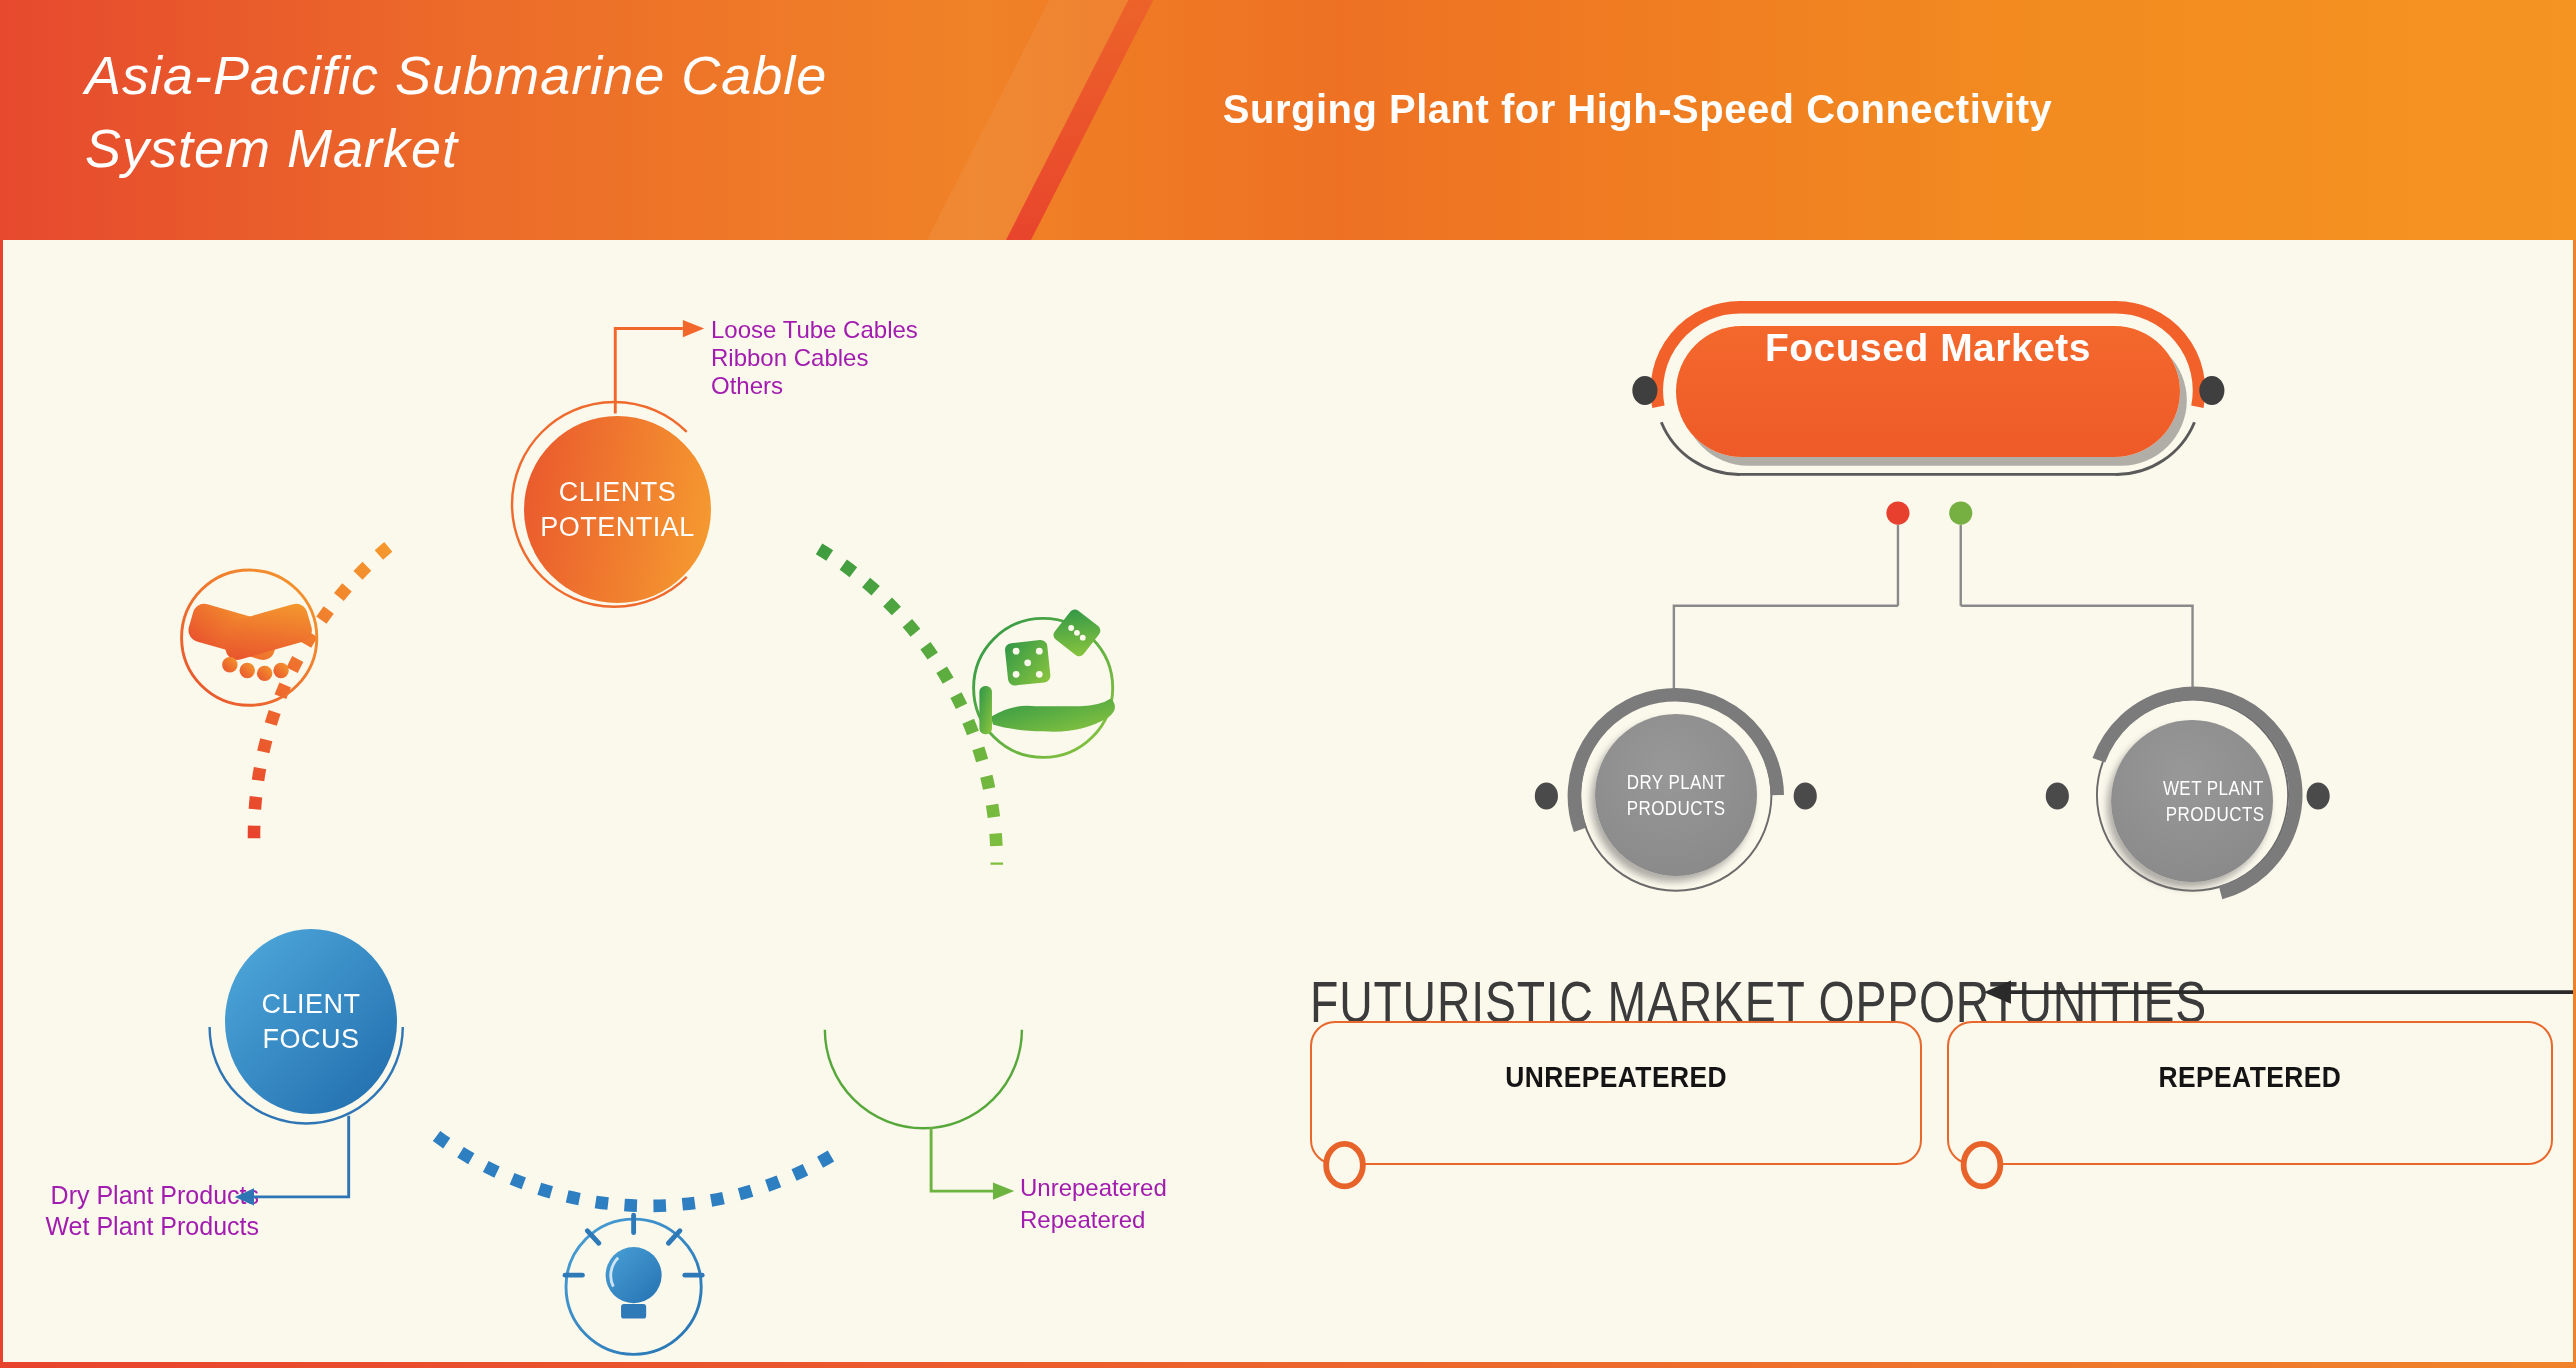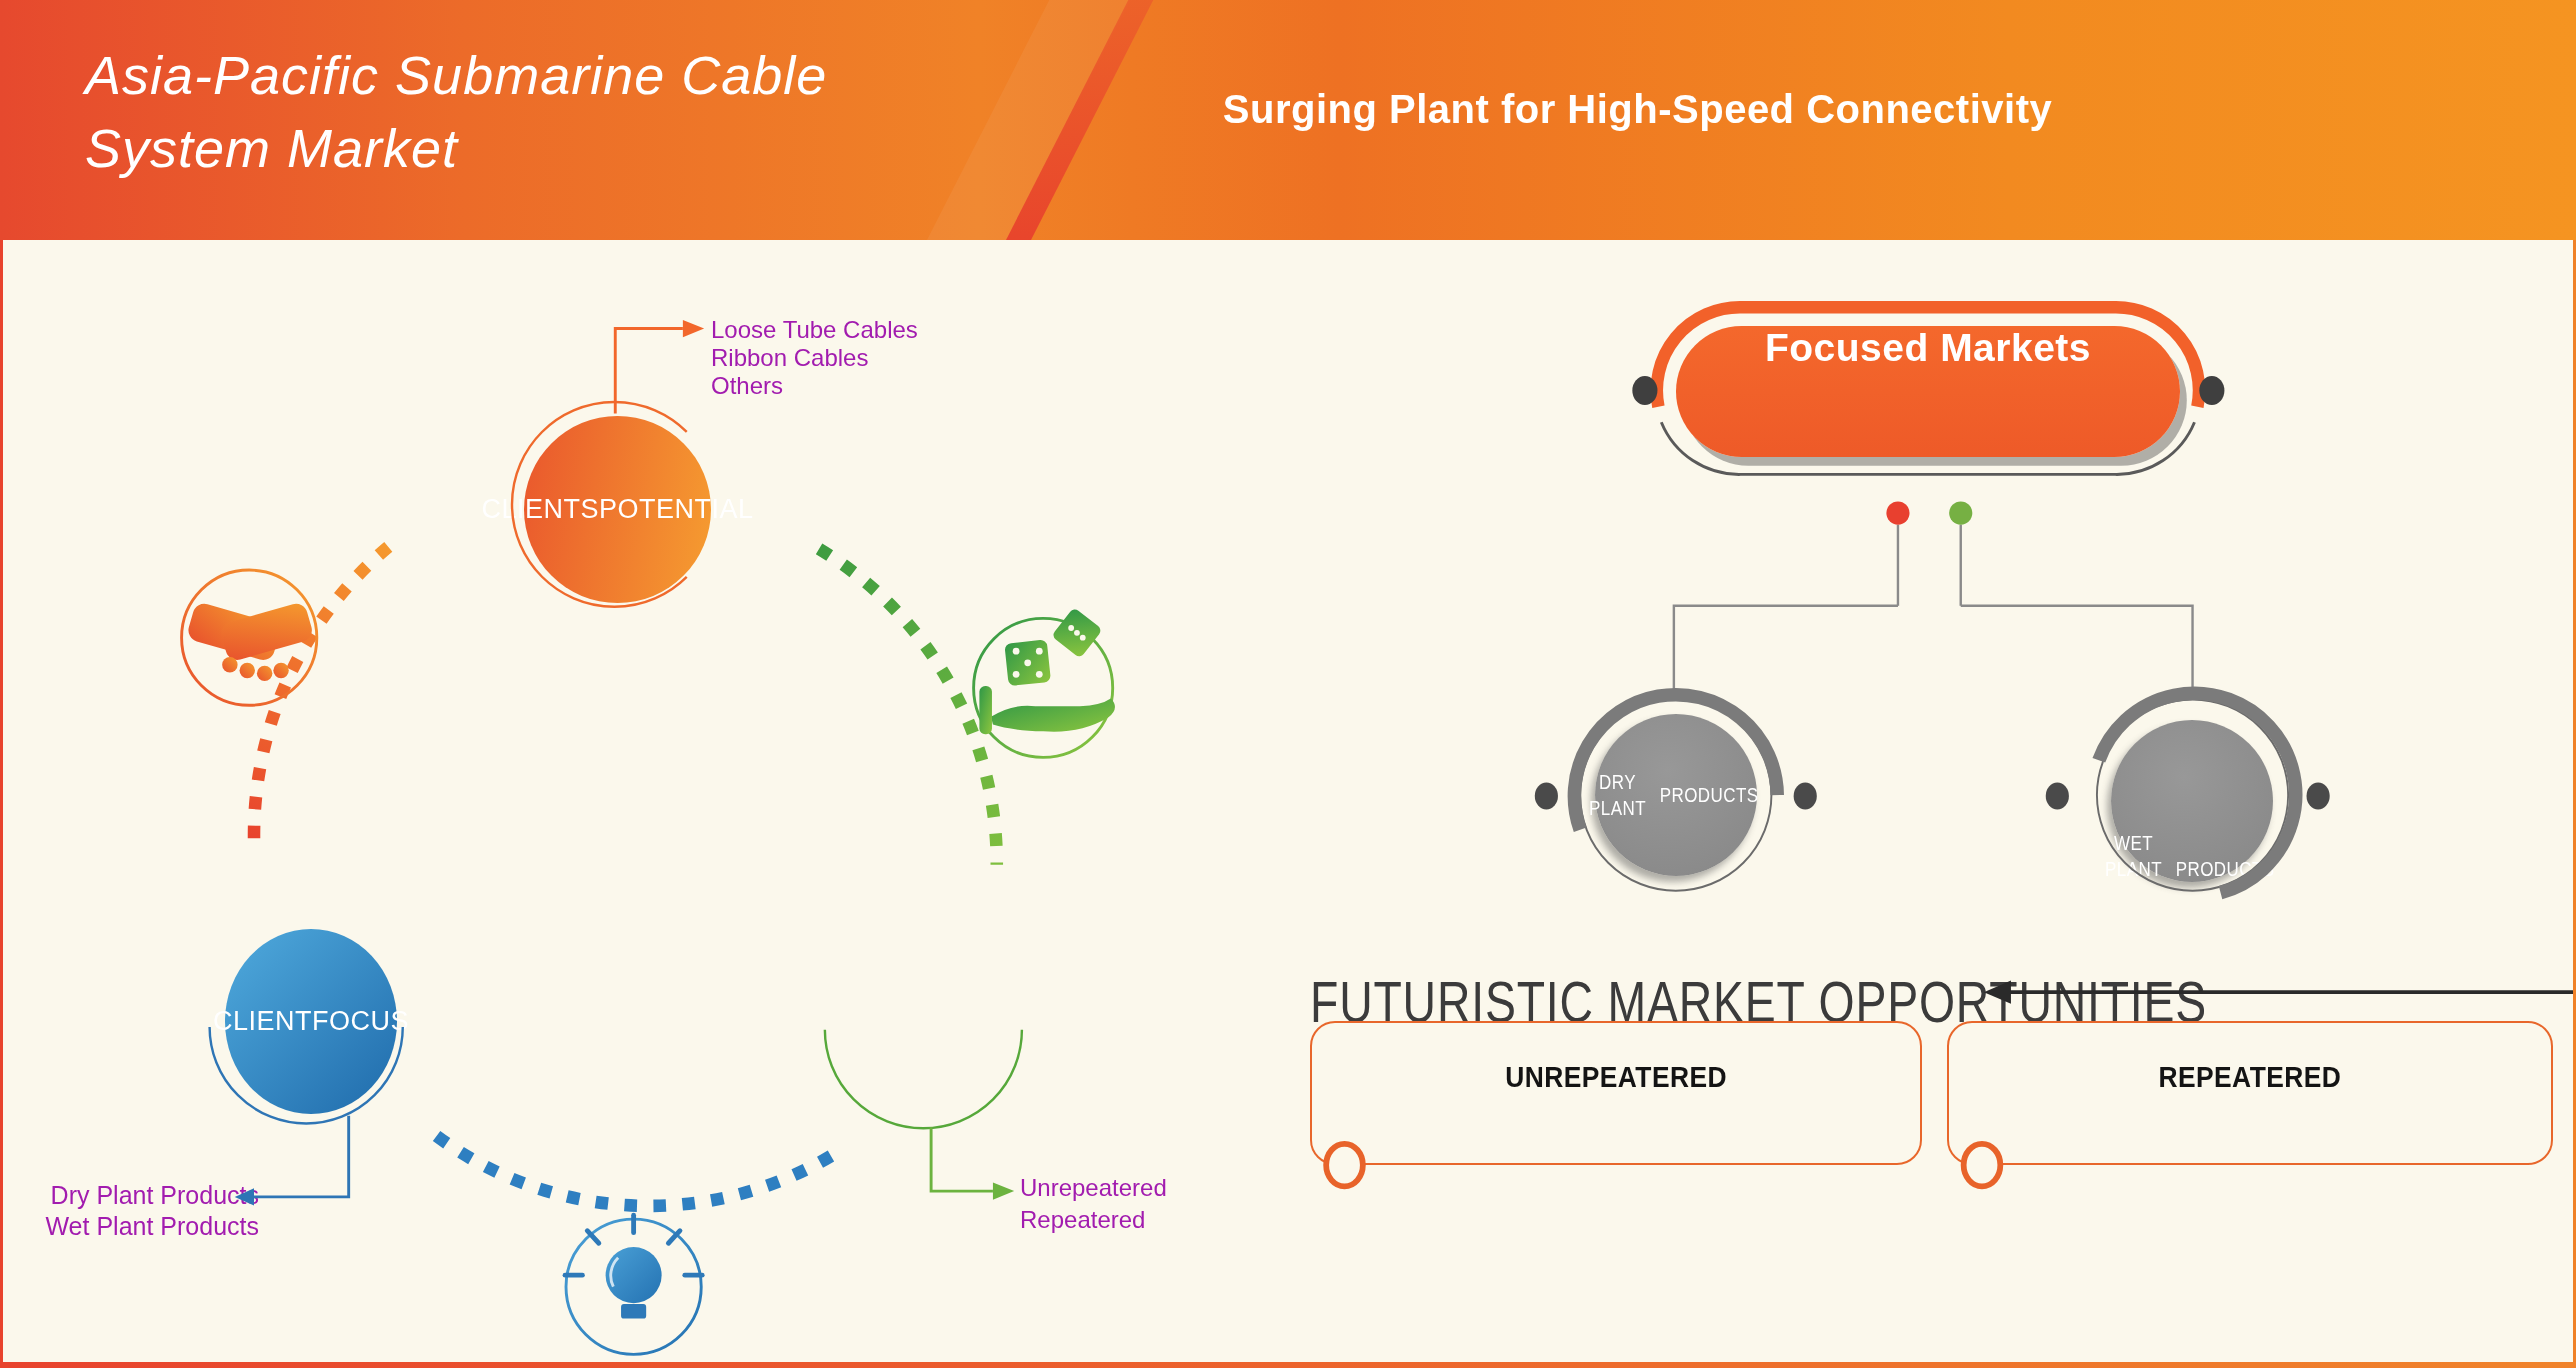--- a/index.html
+++ b/index.html
@@ -17,21 +17,21 @@
   .banner-title{position:absolute;left:85px;top:39px;color:#fff;font-size:54px;line-height:73px;
           font-style:italic;font-weight:300;letter-spacing:1px;z-index:3;}
   .banner-sub{position:absolute;left:1140px;top:87px;width:995px;text-align:center;color:#fff;
           font-size:40px;font-weight:700;letter-spacing:0.5px;z-index:3;}
   
   .border-left{position:absolute;left:0;top:240px;bottom:6.8px;width:2.9px;background:#e8432d;z-index:6;}
   .border-right{position:absolute;right:0;top:240px;bottom:6.8px;width:2.9px;background:#ef8127;z-index:6;}
   .border-bottom{position:absolute;left:0;bottom:0;width:2576px;height:6.8px;
           background:linear-gradient(90deg,#e8432d,#f0832a);z-index:6;}
   
-  .node{position:absolute;border-radius:50%;display:flex;flex-direction:row;align-items:center;
+  .node{position:absolute;border-radius:50%;display:flex;flex-direction:column;align-items:center;
         justify-content:center;color:#fff;text-align:center;z-index:2;}
   .node .l{font-size:27px;letter-spacing:0.5px;line-height:35px;}
   .node-orange{left:524px;top:416px;width:187px;height:187px;
         background:linear-gradient(100deg,#ea5a2d 5%,#f59a30 95%);}
   .node-blue{left:225px;top:929px;width:172px;height:185px;
         background:linear-gradient(135deg,#4ba4d8 10%,#2471b0 90%);}
   .node-green{left:836px;top:933px;width:187px;height:187px;
         background:linear-gradient(95deg,#2f9747,#8dc63e);}
   
   .note{position:absolute;color:#a21caf;font-size:24px;line-height:28px;z-index:2;}
@@ -39,21 +39,21 @@
   .note-drywet{left:39px;top:1180px;width:220px;text-align:right;line-height:31px;font-size:25px;}
   .note-rep{left:1020px;top:1172px;line-height:32px;}
   
   .capsule{position:absolute;left:1676px;top:326px;width:504px;height:131px;border-radius:66px;
         background:linear-gradient(180deg,#f4682c,#ee5a28);box-shadow:6.8px 8.7px 0 rgba(85,85,85,.45);
         display:flex;justify-content:center;z-index:2;}
   .capsule .t{color:#fff;font-size:39px;font-weight:700;letter-spacing:0.5px;}
   .gray-circle{position:absolute;width:162px;height:162px;border-radius:50%;
         background:radial-gradient(circle at 45% 35%,#989898,#868686);
         box-shadow:-3.9px 5.8px 7.7px rgba(80,80,80,.45);
-        display:flex;flex-direction:row;align-items:center;justify-content:center;
+        display:flex;flex-direction:column;align-items:center;justify-content:center;
         color:#fff;text-align:center;z-index:2;}
   .gray-circle .gl{font-size:20px;line-height:26px;letter-spacing:0.5px;transform:scaleX(.85);}
   .gc-dry{left:1595px;top:714px;}
   .gc-wet{left:2111px;top:720px;align-items:flex-end;}
   
   .opp-heading{position:absolute;left:1310px;top:968px;color:#3b3b3b;font-size:58px;font-weight:400;
         letter-spacing:1px;z-index:2;white-space:nowrap;}
   .opp-heading .cond{display:inline-block;transform:scaleX(.8);transform-origin:left center;}
   .opp-box{position:absolute;top:1021px;height:144px;border:2.9px solid #e8672b;border-radius:25px;
         box-sizing:border-box;display:flex;justify-content:center;align-items:flex-start;

